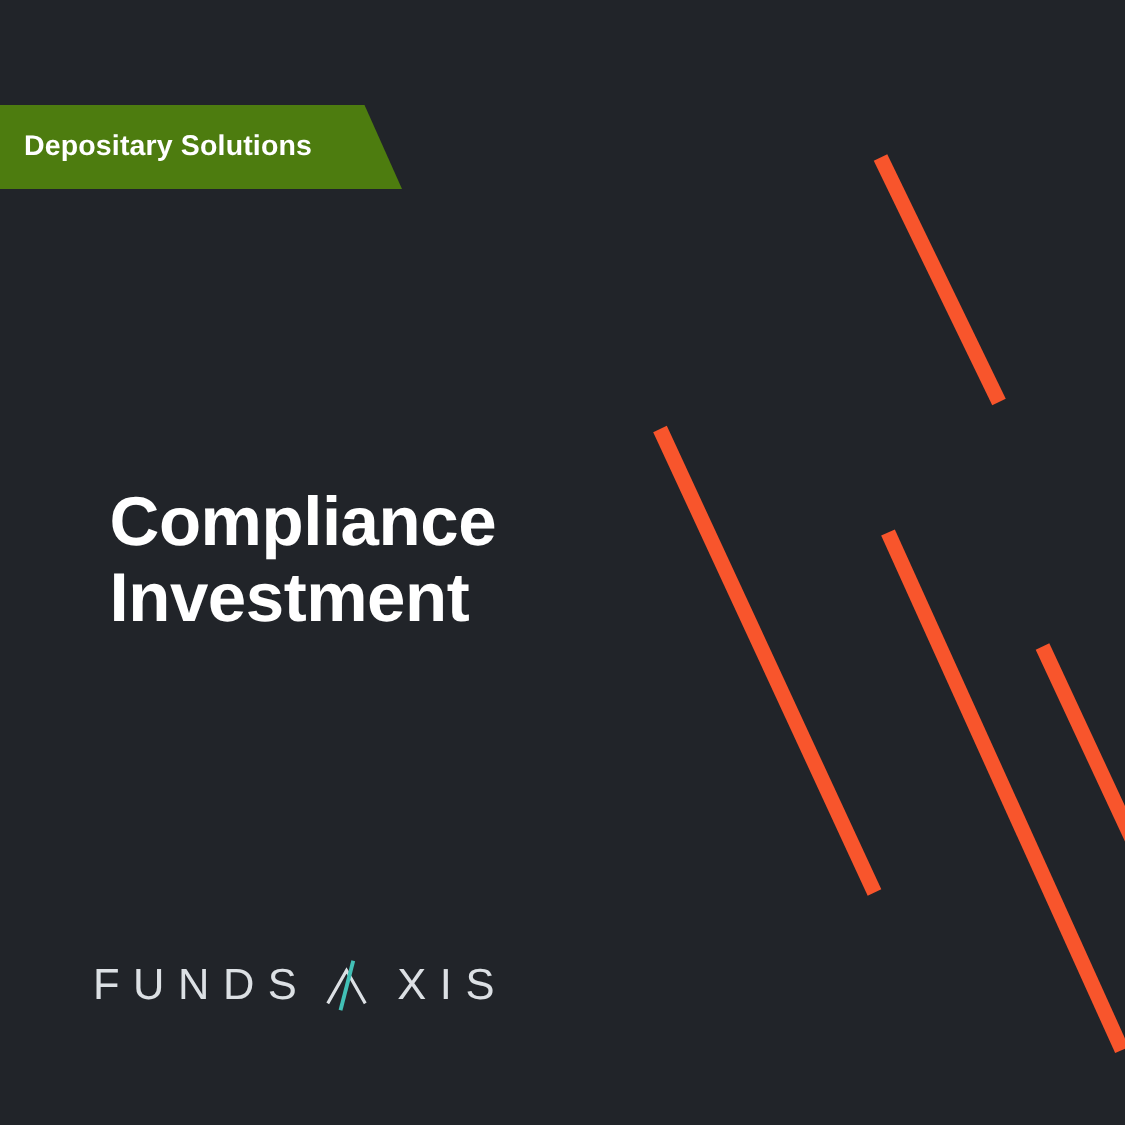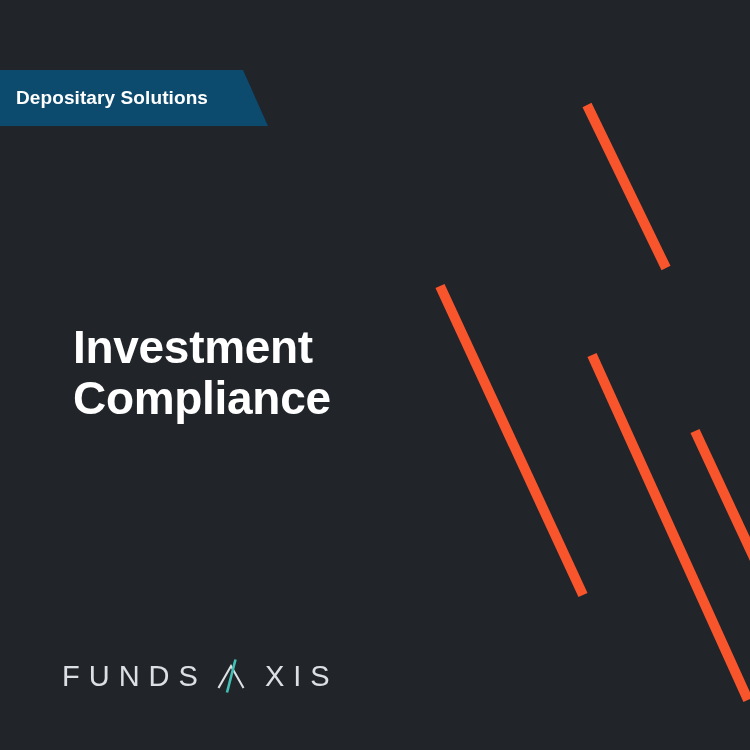--- a/index.html
+++ b/index.html
@@ -61,21 +61,21 @@
     font-weight: bold;
     line-height: 51px;
     letter-spacing: -0.3px;
   }
   .headline-line { display: block; }
 
   
   .logo {
     position: absolute;
     left: 62px;
-    top: 653px;
+    top: 634px;
     height: 46px;
     display: flex;
     align-items: center;
   }
   .logo-word {
     color: #dce0e4;
     font-size: 29px;
     font-weight: 300;
     letter-spacing: 9px;
     line-height: 1;
@@ -107,27 +107,27 @@
 
   <svg class="stripes" viewBox="0 0 750 750" preserveAspectRatio="none" aria-hidden="true">
     <g id="stripe-group" stroke-linecap="butt">
         <line x1="587" y1="105" x2="666" y2="268" stroke="#f8552c" stroke-width="10"></line>
         <line x1="440" y1="286" x2="583" y2="595" stroke="#f8552c" stroke-width="10"></line>
         <line x1="592" y1="355" x2="748" y2="700" stroke="#f8552c" stroke-width="10"></line>
         <line x1="695" y1="431" x2="762" y2="575" stroke="#f8552c" stroke-width="10"></line>
       </g>
   </svg>
 
-  <div class="ribbon" style="background: #0c4a6e;">
+  <div class="ribbon" style="background: #4d7c0f;">
     <span class="ribbon-label" style="color: rgb(255, 255, 255);">Depositary Solutions</span>
   </div>
 
   <div class="headline" style="color: rgb(255, 255, 255);">
+    <span class="headline-line">Compliance</span>
     <span class="headline-line">Investment</span>
-    <span class="headline-line">Compliance</span>
   </div>
 
   <div class="logo">
     <span class="logo-word" style="color: rgb(220, 224, 228);">FUNDS</span>
     <span class="logo-mark">
       <svg width="34" height="34" viewBox="0 0 34 34" aria-hidden="true">
 
         <path d="M5 28 L17 7 L29 28" fill="none" stroke="#dce0e4" stroke-width="2.1" stroke-linecap="square" stroke-linejoin="miter"></path>
 
         <line x1="21.5" y1="0.5" x2="13.0" y2="33.5" stroke="#42c0b6" stroke-width="2.6" stroke-linecap="butt"></line>

